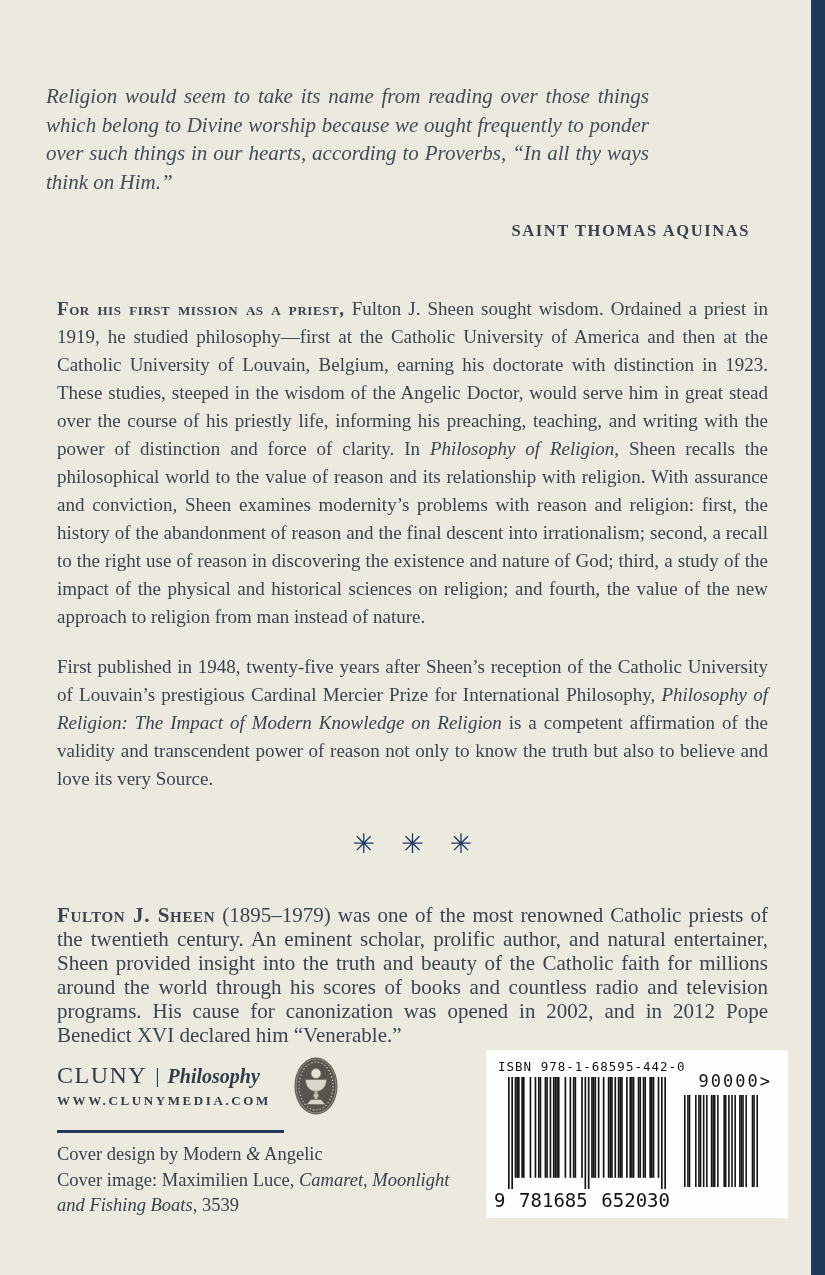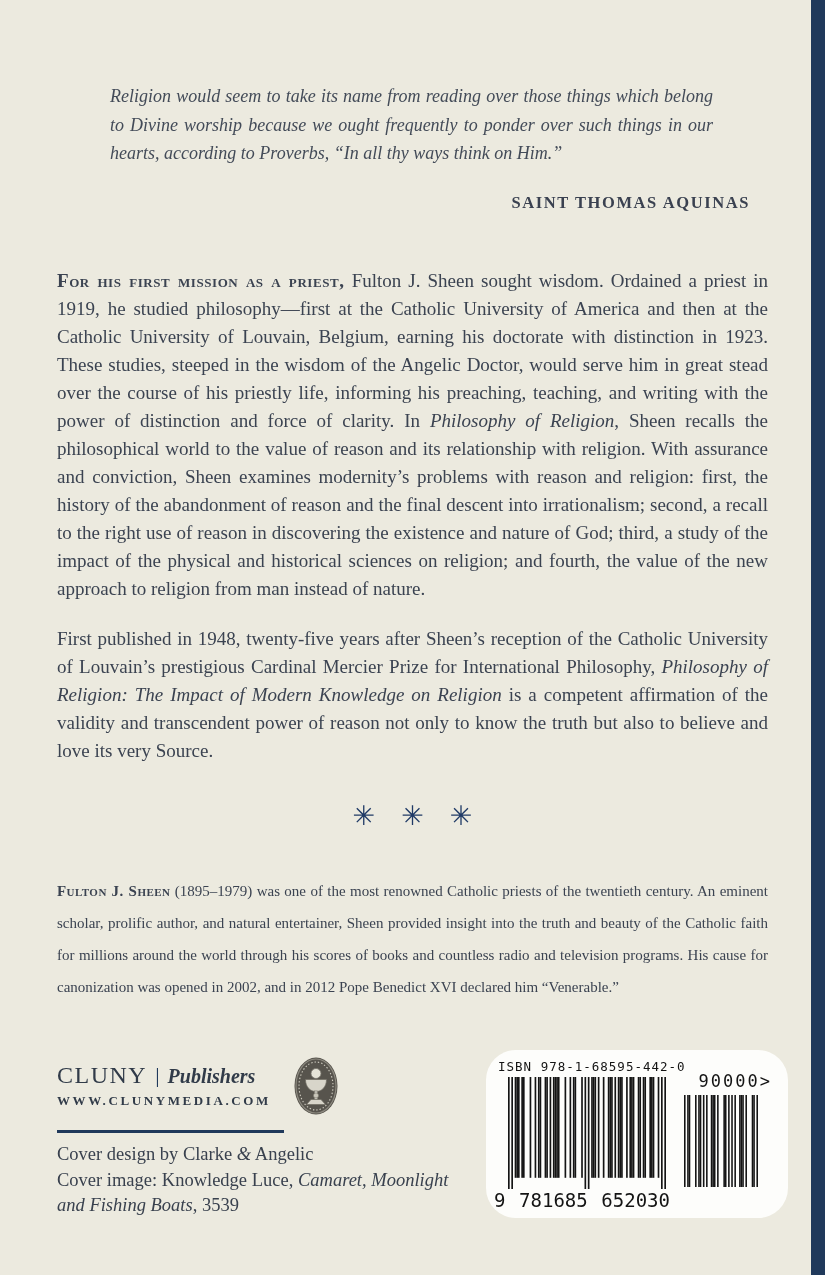--- a/index.html
+++ b/index.html
@@ -5,22 +5,22 @@
   html,body{margin:0;padding:0;background:#cfcfcf;}
   .cover{
     position:relative;width:825px;height:1275px;margin:0 auto;
     background:#ECEADF;overflow:hidden;
     font-family:"Liberation Serif",serif;color:#3B4351;
     -webkit-font-smoothing:antialiased;
   }
   .spine{position:absolute;top:0;right:0;width:14px;height:100%;background:#20395B;}
 
   .quote{
-    margin:82px 112px 0 110px;width:603px;
-    font-style:italic;font-size:18px;line-height:28.5px;
+    margin:82px 112px 0 46px;width:603px;
+    font-style:italic;font-size:21px;line-height:28.5px;
     text-align:justify;color:#434B58;
   }
   .attrib{
     margin:25px 75px 0 0;text-align:right;
     font-size:16.5px;font-weight:700;letter-spacing:1.6px;color:#3A4150;
   }
   .main{
     margin:54px 43px 0 57px;width:711px;
     font-size:19px;line-height:28px;text-align:justify;
   }
@@ -29,36 +29,36 @@
   .s-sc{font-variant:small-caps;font-weight:600;letter-spacing:.03em;}
 
   .stars{
     margin-top:36px;text-align:center;color:#1F3A66;
     font-family:"DejaVu Sans",sans-serif;font-size:27px;line-height:30px;
   }
   .stars span{margin:0 13px;}
 
   .bio{
     margin:44px 43px 0 57px;width:711px;
-    font-size:15px;line-height:32px;text-align:justify;
+    font-size:21px;line-height:24px;text-align:justify;
   }
 
   .pubblock{position:absolute;left:57px;top:1062px;width:410px;}
   .pubrow{display:flex;align-items:flex-start;}
   .clunycol{display:flex;flex-direction:column;}
   .clunyline{display:flex;align-items:baseline;color:#313B49;}
   .clunyname{font-size:24px;letter-spacing:1.5px;}
   .clunypipe{color:#20395B;font-size:22px;padding:0 8px;position:relative;top:-1px;}
   .clunytag{font-style:italic;font-weight:700;font-size:20px;}
   .website{margin-top:4px;font-size:13px;font-weight:700;letter-spacing:2.6px;color:#313B49;}
   .emblem{margin-left:22px;margin-top:-6px;}
   .rule{width:227px;height:3px;background:#20395B;margin-top:10px;}
   .credits{margin-top:9px;font-size:18.5px;line-height:25.5px;width:400px;color:#39414E;}
 
-  .bc-panel{position:absolute;left:486px;top:1050px;width:302px;height:168px;background:#FDFDFB;border-radius:30px;}
+  .bc-panel{position:absolute;left:486px;top:1050px;width:302px;height:168px;background:#FDFDFB;}
   .bc-isbn{
     position:absolute;top:9px;left:12px;width:178px;text-align:center;
     font-family:"DejaVu Sans Mono",monospace;font-size:12.5px;letter-spacing:1px;color:#141414;white-space:nowrap;
   }
   .bc-main{position:absolute;top:27px;left:22px;width:158px;height:112px;}
   .bc-main svg,.bc-addon svg{display:block;width:100%;height:100%;}
   .bc-digits{
     position:absolute;top:139px;left:8px;width:176px;display:flex;justify-content:space-between;
     font-family:"DejaVu Sans Mono",monospace;font-size:19px;color:#141414;
   }
@@ -87,41 +87,41 @@
   </div>
 
   <div class="bio"><span class="s-sc">Fulton J. Sheen</span><span> (1895–1979) was one of the most renowned Catholic priests of the twentieth century. An eminent scholar, prolific author, and natural entertainer, Sheen provided insight into the truth and beauty of the Catholic faith for millions around the world through his scores of books and countless radio and television programs. His cause for canonization was opened in 2002, and in 2012 Pope Benedict XVI declared him “Venerable.”</span></div>
 
   <div class="pubblock">
     <div class="pubrow">
       <div class="clunycol">
         <div class="clunyline">
           <span class="clunyname">CLUNY</span>
           <span class="clunypipe">|</span>
-          <span class="clunytag">Publishers</span>
+          <span class="clunytag">Philosophy</span>
         </div>
         <div class="website">WWW.CLUNYMEDIA.COM</div>
       </div>
       <div class="emblem">
         <svg width="46" height="60" viewBox="0 0 46 60">
           <ellipse cx="23" cy="30" rx="21.5" ry="28.5" fill="#57544D"></ellipse>
           <ellipse cx="23" cy="30" rx="20" ry="27" fill="none" stroke="#8C897F" stroke-width="1.2"></ellipse>
           <ellipse cx="23" cy="30" rx="17" ry="24" fill="none" stroke="#CFCCC0" stroke-width="1.1" stroke-dasharray="1.4,2"></ellipse>
           <circle cx="23" cy="17.5" r="5" fill="#E6E4D8" stroke="#77746B" stroke-width="0.8"></circle>
           <path d="M12.5 23.5 h21 c0 7.5 -4.7 12 -10.5 12 c-5.8 0 -10.5 -4.5 -10.5 -12 z" fill="#D8D5CA" stroke="#6E6B62" stroke-width="0.7"></path>
           <rect x="21.3" y="35" width="3.4" height="9" fill="#D8D5CA" stroke="#6E6B62" stroke-width="0.6"></rect>
           <circle cx="23" cy="39.5" r="2.6" fill="#C9C6BA" stroke="#6E6B62" stroke-width="0.6"></circle>
           <path d="M13.5 48.5 h19 l-4.5 -5 h-10 z" fill="#D8D5CA" stroke="#6E6B62" stroke-width="0.7"></path>
         </svg>
       </div>
     </div>
     <div class="rule"></div>
     <div class="credits">
-      <div><span>Cover design by Clarke </span><span class="s-i">&amp;</span><span> Angelic</span></div>
-      <div><span>Cover image: Knowledge Luce, </span><span class="s-i">Camaret, Moonlight and Fishing Boats</span><span>, 3539</span></div>
+      <div><span>Cover design by Modern </span><span class="s-i">&amp;</span><span> Angelic</span></div>
+      <div><span>Cover image: Maximilien Luce, </span><span class="s-i">Camaret, Moonlight and Fishing Boats</span><span>, 3539</span></div>
     </div>
   </div>
 
   <div class="bc-panel">
     <div class="bc-isbn">ISBN 978-1-68595-442-0</div>
     <div class="bc-main">
         <svg viewBox="0 0 95 100" preserveAspectRatio="none">
           <rect x="0" y="0" width="1" height="100" fill="#141414"></rect>
           <rect x="2" y="0" width="1" height="100" fill="#141414"></rect>
           <rect x="4" y="0" width="1" height="90" fill="#141414"></rect>

